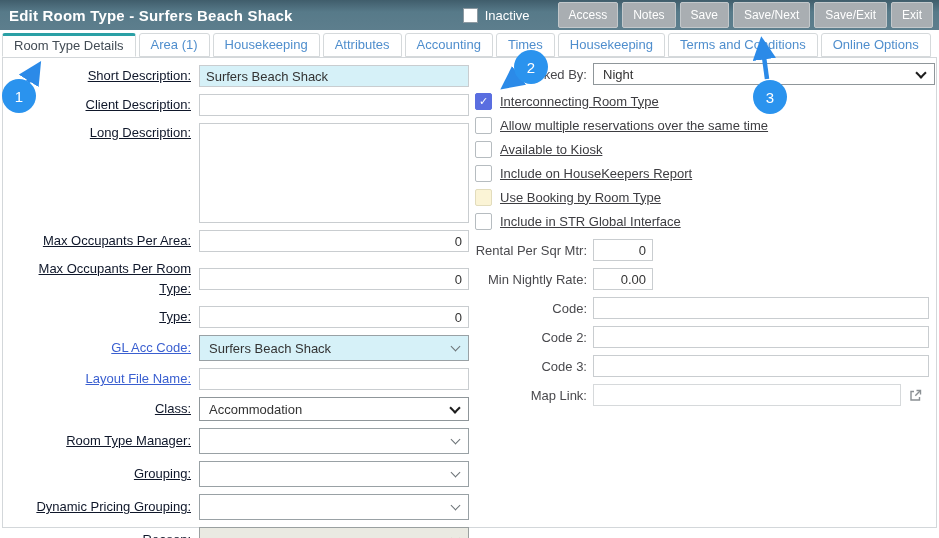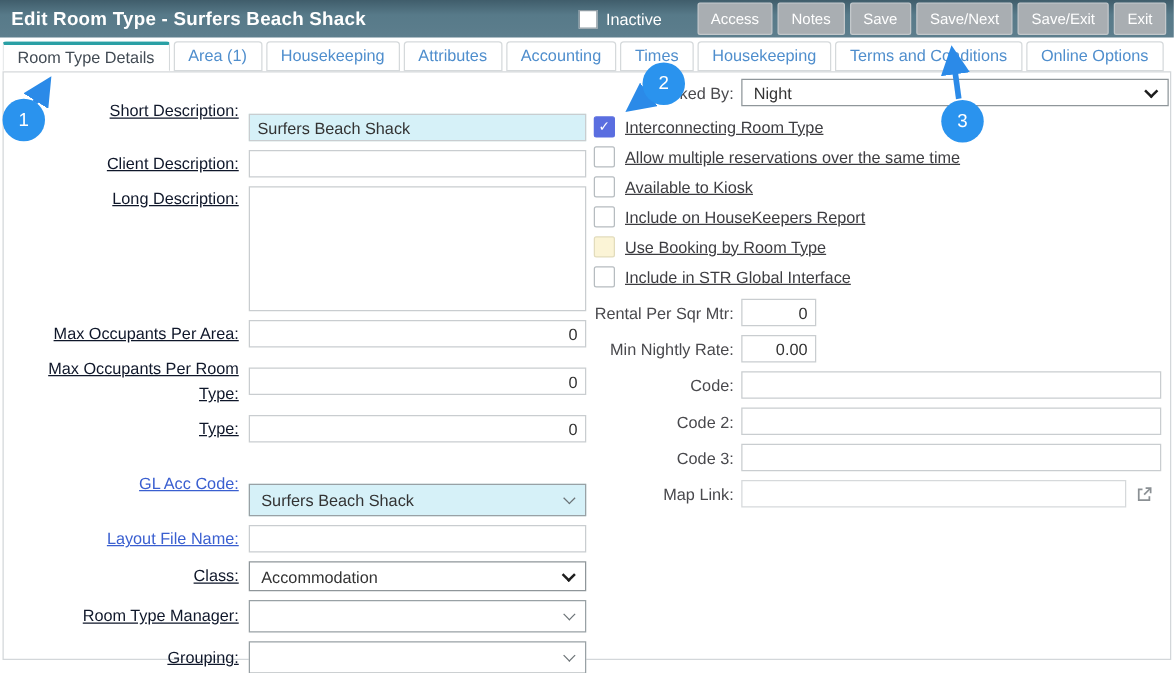--- a/index.html
+++ b/index.html
@@ -44,21 +44,21 @@
   .lbl { width:190px; flex:none; text-align:right; padding-right:8px;
          font-size:13px; color:#0f172a; line-height:20px;text-decoration:underline; }
   .lbl.link { color:#3a5fd0; text-decoration:underline; cursor:pointer; }
   .lbl2 { width:122px; flex:none; text-align:right; padding-right:6px;
           font-size:13px; color:#49494d; }
   input.txt, textarea.txt {
     height:22px; border:1px solid #c9cdd0; font-family:"Liberation Sans",sans-serif;
     font-size:13px; color:#333; padding:0 6px; flex:1; background:#fff; outline:none;
   }
   textarea.txt { height:100px; resize:none; padding-top:3px; }
-  .hl { background:#d6f1f8 !important;margin-top:26px; }
+  .hl { background:#d6f1f8 !important; }
   .num { text-align:right; }
 
   .selectbox {
     height:26px; border:1px solid #99a1a5; background:#fff; flex:1;
     display:flex; align-items:center; justify-content:space-between;
     padding:0 9px; font-size:13px; color:#333; cursor:pointer;
   }
   .chev { width:7px; height:7px; border-right:1.5px solid #6b7276;
           border-bottom:1.5px solid #6b7276; transform:rotate(45deg); margin-top:-3px; flex:none; }
   .selectbox.native { height:24px; border-color:#8f969a; }

